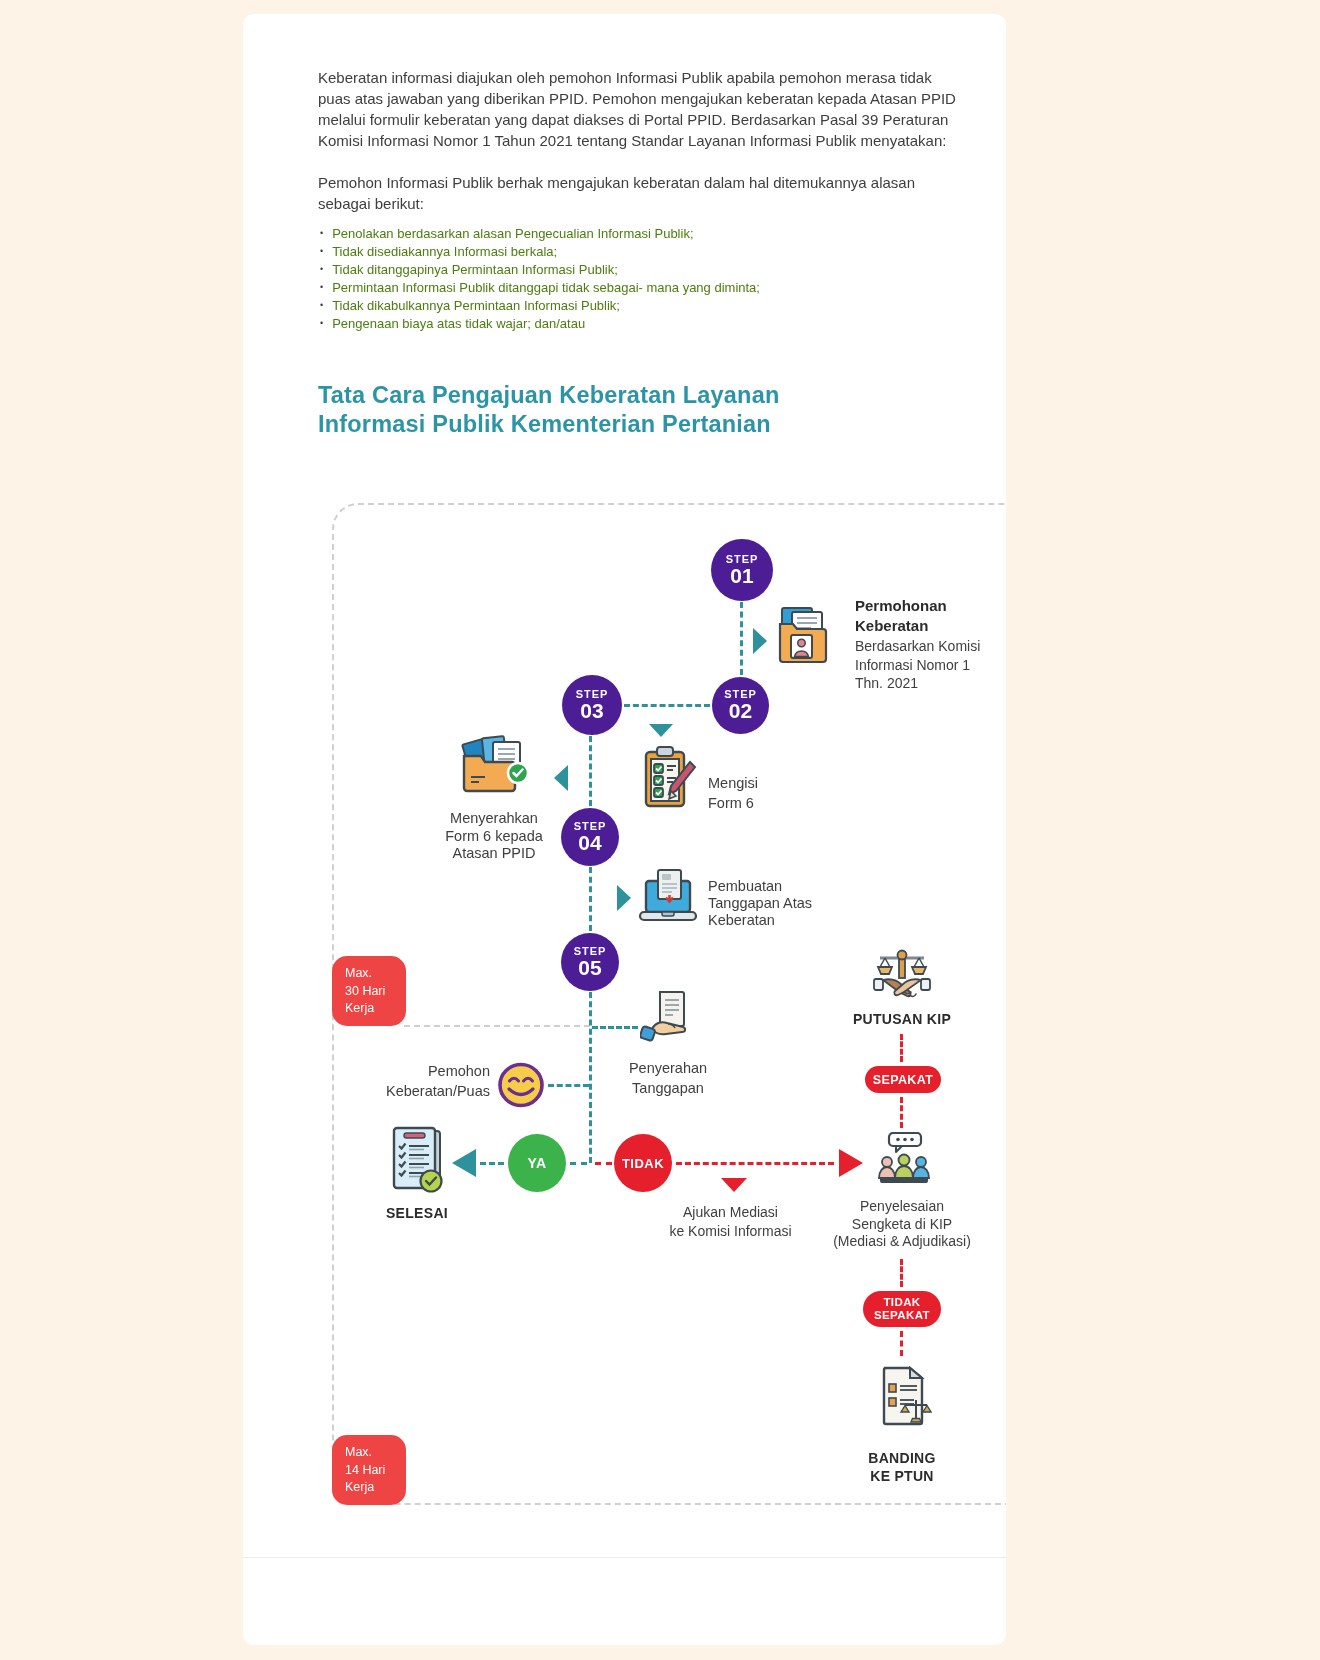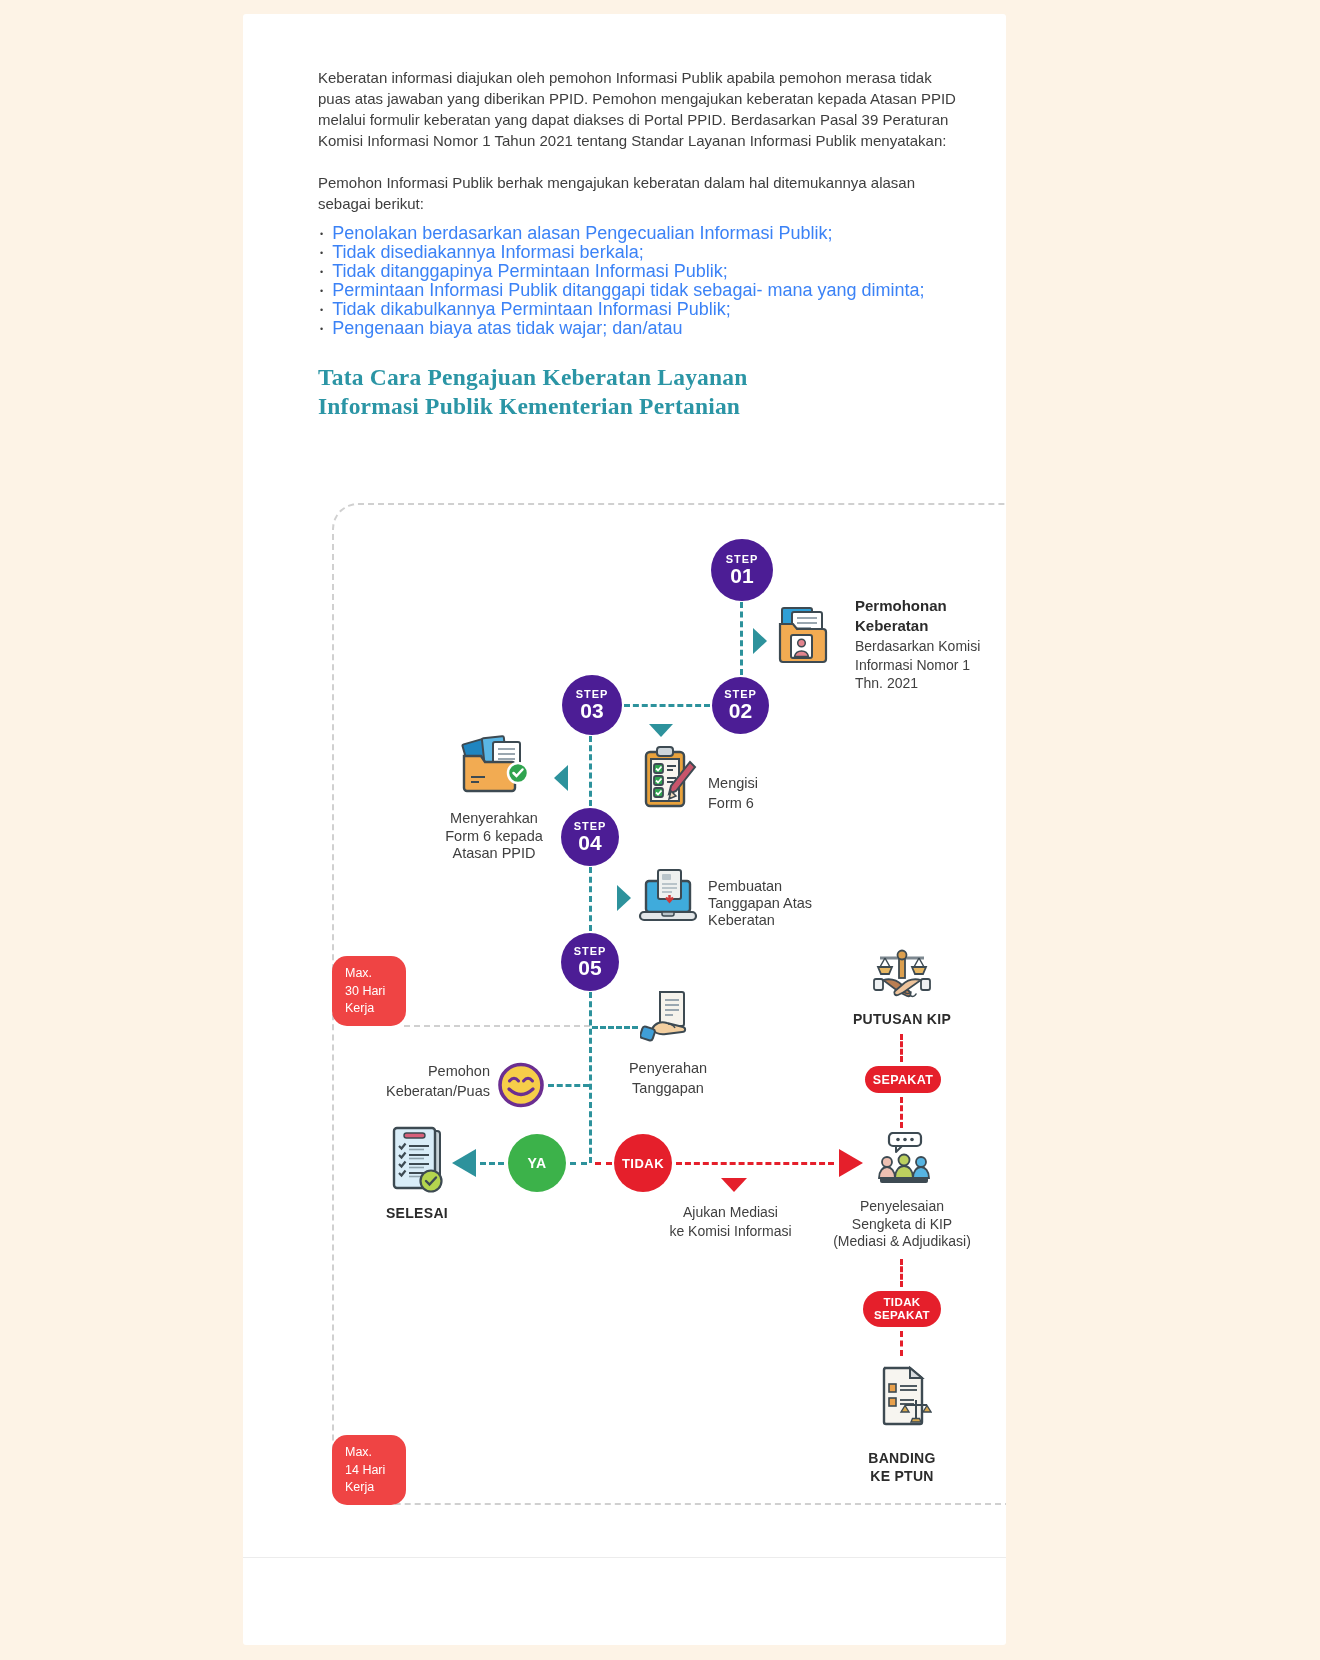--- a/index.html
+++ b/index.html
@@ -4,37 +4,37 @@
 <style>
   html,body{margin:0;padding:0;}
   body{
     width:1320px;height:1660px;position:relative;
     background:#fdf3e6;
     font-family:"Liberation Sans",sans-serif;
     -webkit-font-smoothing:antialiased;
   }
   .card{
     position:absolute;left:243px;top:14px;width:763px;height:1631px;
-    background:#ffffff;border-radius:3px;overflow:hidden;
+    background:#ffffff;border-radius:11px;overflow:hidden;
   }
   .abs{position:absolute;}
   .pre{white-space:pre-line;}
 
   
   .intro{left:75px;top:53px;width:640px;color:#3e3e3e;}
   .intro p{margin:0 0 21px 0;font-size:15px;line-height:21px;}
   .intro p.p2{margin-bottom:11px;}
   .intro ul{margin:0;padding:0;list-style:none;}
-  .intro li{font-size:18px;line-height:17.9px;color:#3b82f6;}
+  .intro li{font-size:13px;line-height:17.9px;color:#4d7c0f;}
   .intro .dot::before{content:"•";font-size:9px;vertical-align:2px;margin:0 9px 0 2px;color:#3e3e3e;}
 
   .heading{
-    left:75px;top:349px;width:560px;
+    left:75px;top:367px;width:560px;
     font-size:23.5px;line-height:28.5px;font-weight:700;
-    color:#2b95a5;letter-spacing:.2px;font-family:Liberation Serif, serif;
+    color:#2b95a5;letter-spacing:.2px;
   }
 
   
   .flowbox{
     left:89px;top:489px;width:700px;height:1002px;box-sizing:border-box;
     border:2px dashed #d0d0d0;border-radius:26px;
   }
   .gdiv{border-top:2px dashed #d0d0d0;height:0;}
   .badge{
     width:74px;height:70px;box-sizing:border-box;background:#ef4444;border-radius:15px;

